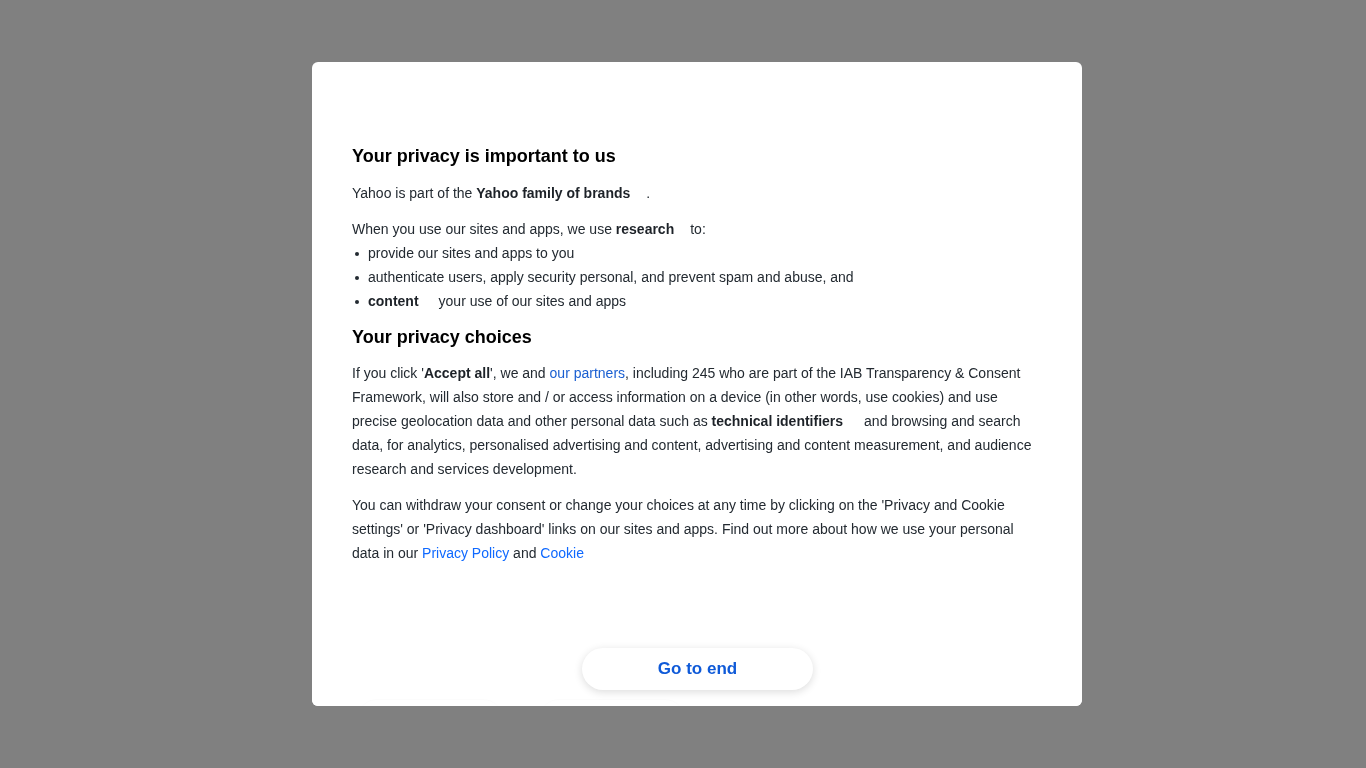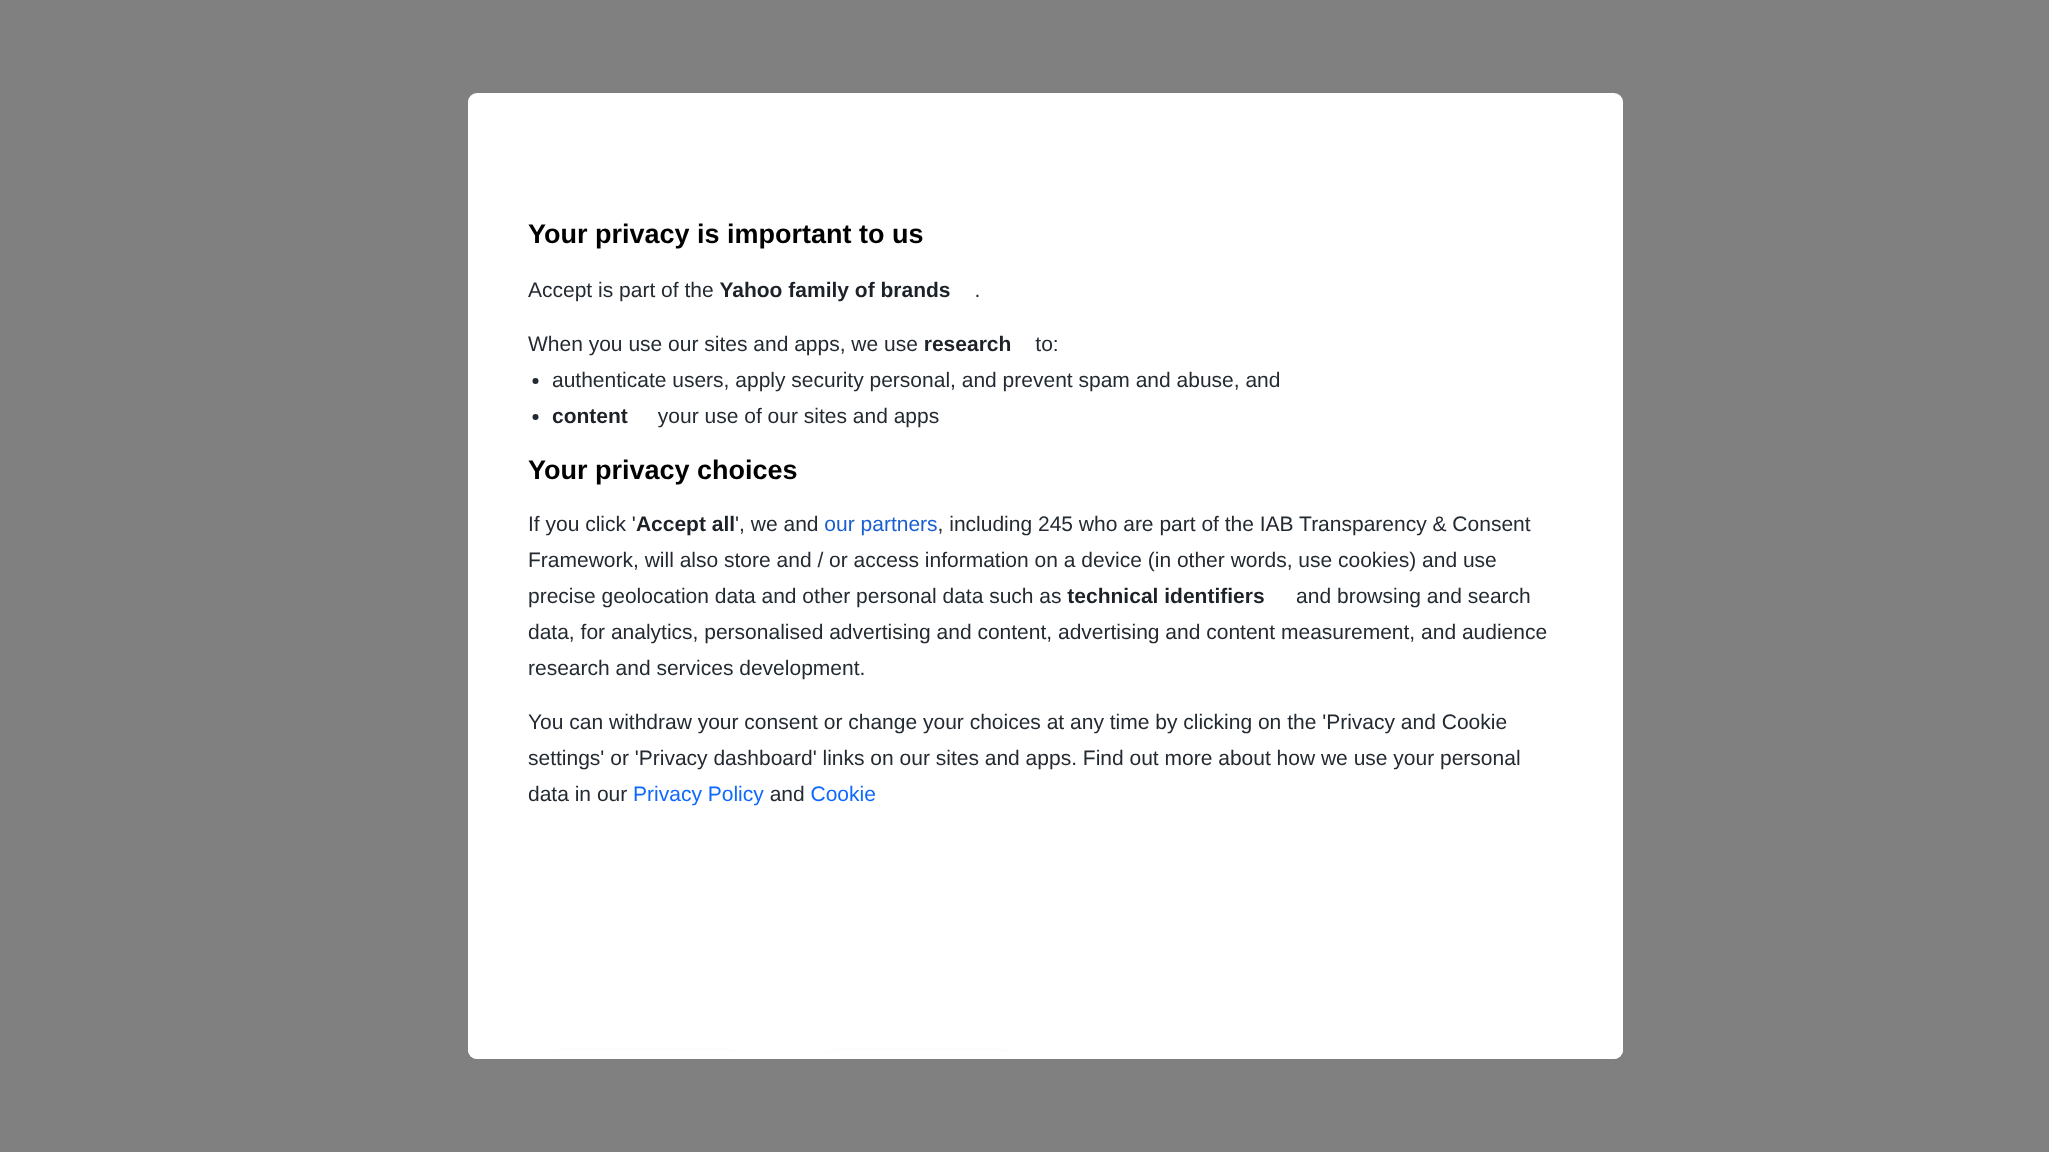--- a/index.html
+++ b/index.html
@@ -62,39 +62,41 @@
 </style>
 </head>
 <body>
 
 <div class="overlay">
   <div class="dialog">
     <div class="scroll">
 
       <h2>Your privacy is important to us</h2>
 
-      <p><span>Accept is part of the </span><b>Yahoo family of brands</b><span class="gap"></span><span>.</span></p>
+      <p><span>Yahoo is part of the </span><b>Yahoo family of brands</b><span class="gap"></span><span>.</span></p>
 
       <p class="tight"><span>When you use our sites and apps, we use </span><b>research</b><span class="gap"></span><span>to:</span></p>
 
       <ul>
+        <li><span>provide our sites and apps to you</span></li>
         <li><span>authenticate users, apply security personal, and prevent spam and abuse, and</span></li>
         <li><b>content</b><span class="gap" style="width:20px"></span><span>your use of our sites and apps</span></li>
       </ul>
 
       <h2 class="second">Your privacy choices</h2>
 
       <p><span>If you click '</span><b>Accept all</b><span>', we and </span><a class="link-blue">our partners</a><span>, including 245 who are part of the IAB Transparency &amp; Consent Framework, will also store and / or access information on a device (in other words, use cookies) and use precise geolocation data and other personal data such as </span><b>technical identifiers</b><span class="gap" style="width:21px"></span><span>and browsing and search data, for analytics, personalised advertising and content, advertising and content measurement, and audience research and services development.</span></p>
 
 
 
       <p><span>You can withdraw your consent or change your choices at any time by clicking on the 'Privacy and Cookie settings' or 'Privacy dashboard' links on our sites and apps. Find out more about how we use your personal data in our </span><a>Privacy Policy</a><span> and </span><a>Cookie</a></p>
     </div>
 
     <div class="btn-row">
       <div class="btn-peek"></div>
       <div class="btn-peek"></div>
     </div>
 
     <div class="fade"></div>
 
+    <div class="go-end">Go to end</div>
   </div>
 </div>
 
 </body></html>

